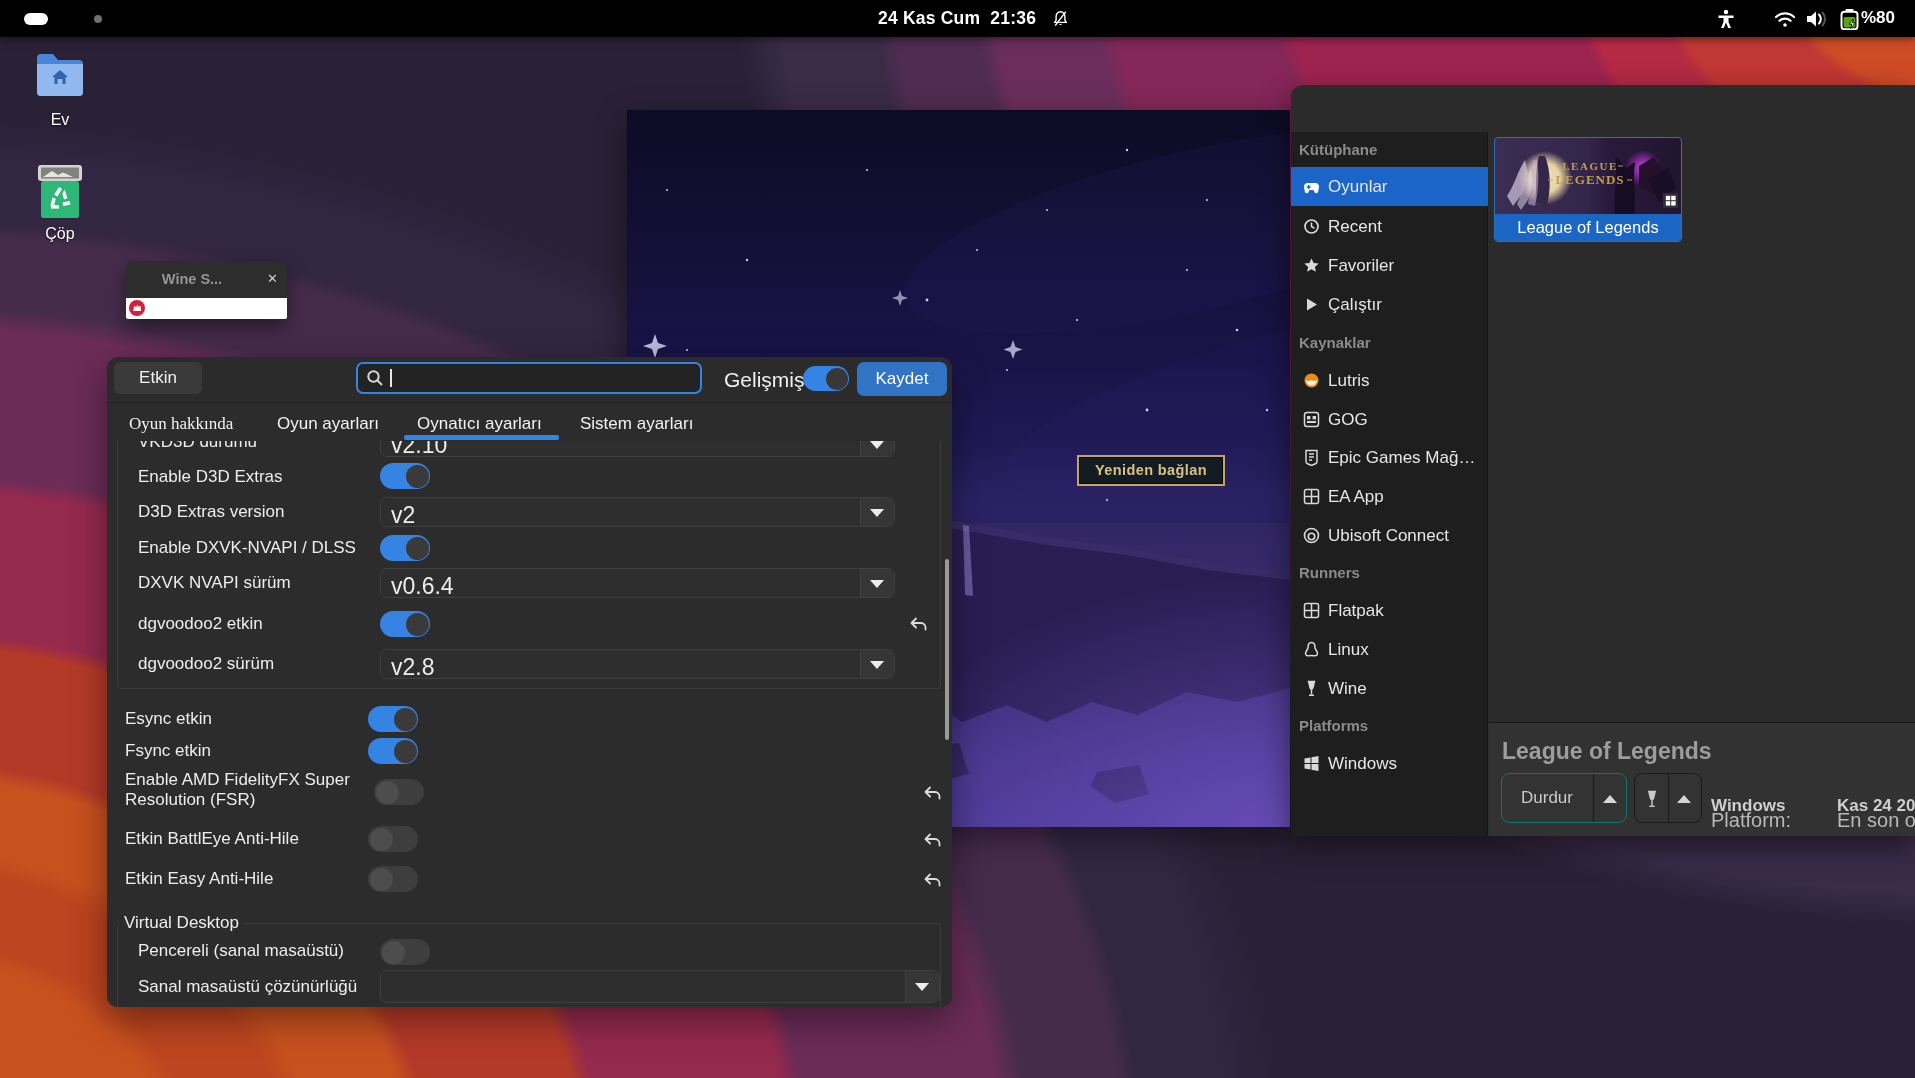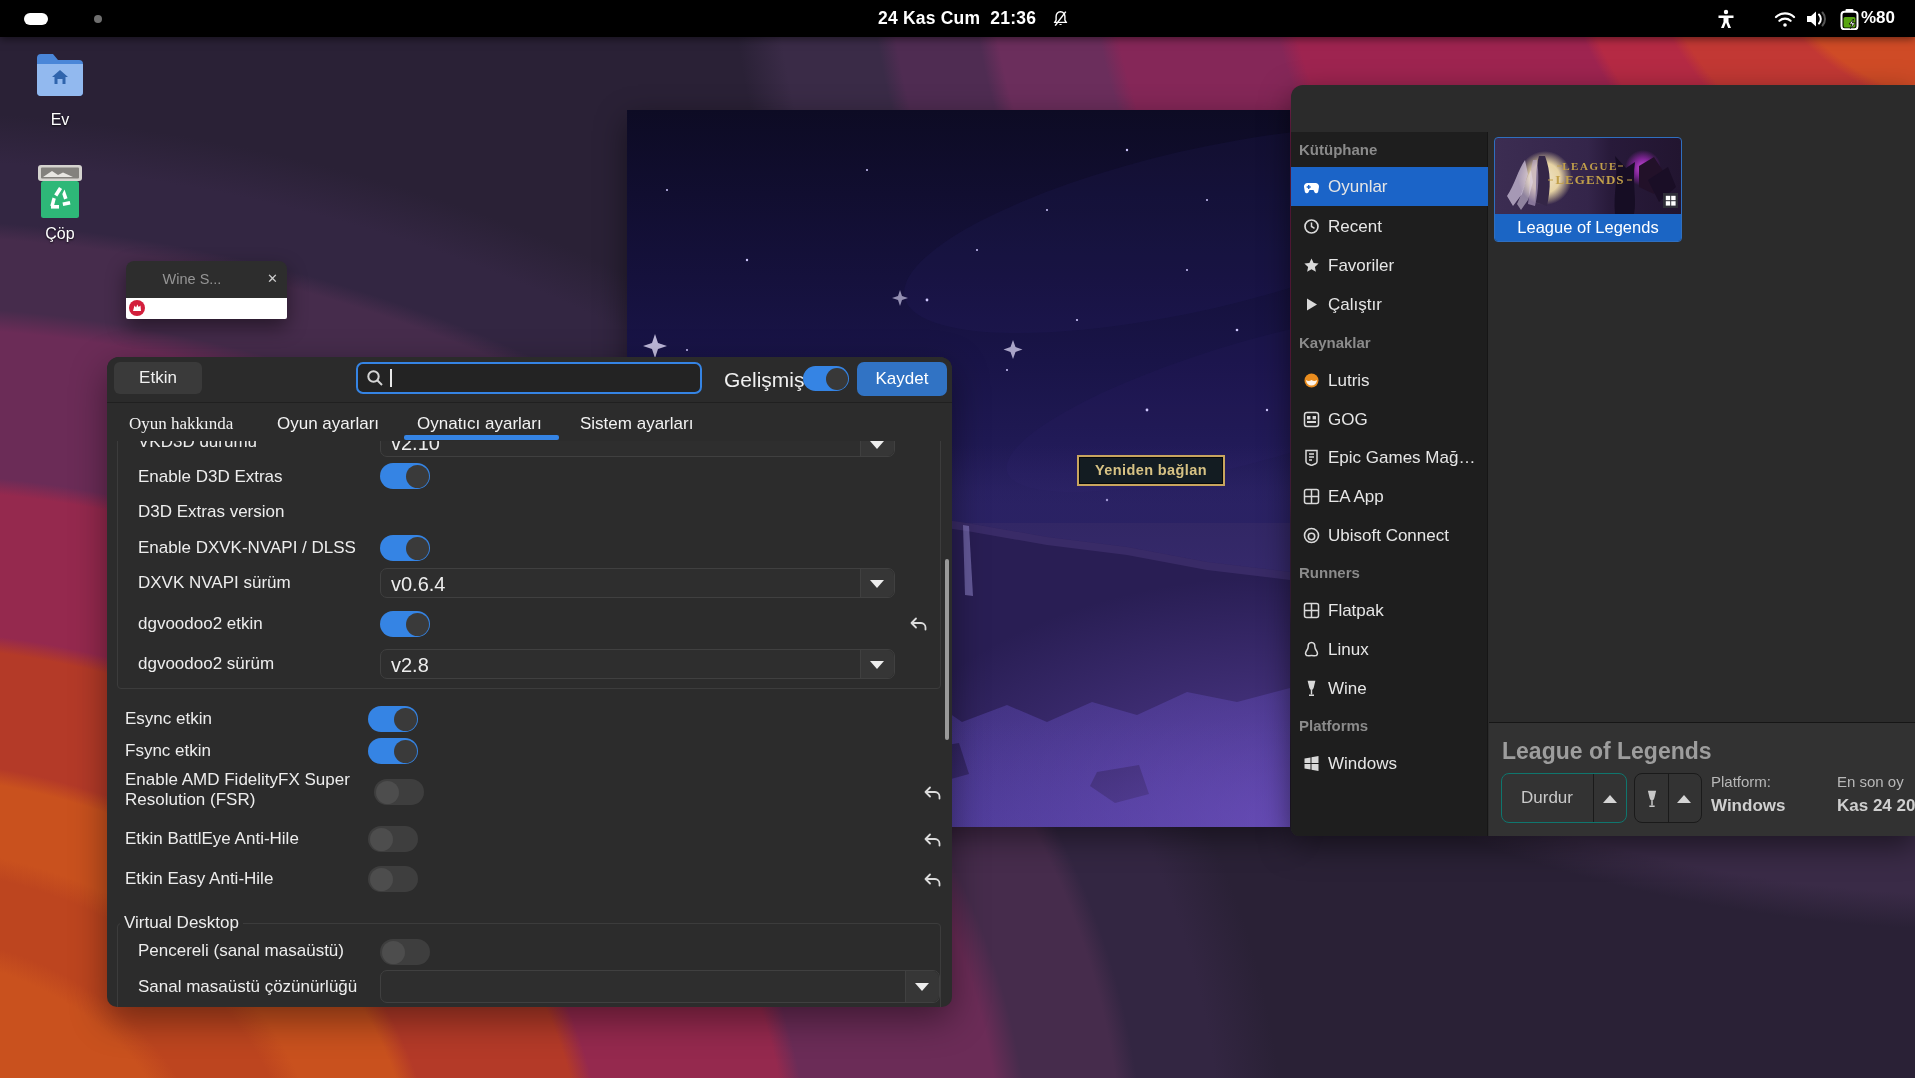--- a/index.html
+++ b/index.html
@@ -25,21 +25,21 @@
   #clock { position:absolute; left:878px; top:8px; color:#fff; font-size:17.5px; font-weight:bold; letter-spacing:0.2px; }
 
   
   .dicon { position:absolute; text-align:center; color:#fff; z-index:5; }
   .dicon .lbl { font-size:16px; margin-top:5px; text-shadow:0 1px 2px rgba(0,0,0,.8); }
 
   
   #winewin { position:absolute; left:126px; top:261px; width:161px; height:58px; border-radius:8px 8px 2px 2px;
      box-shadow:0 8px 20px rgba(0,0,0,.45); z-index:6; overflow:hidden; }
   #winewin .tb { height:37px; background:#2d2d2d; position:relative; }
-  #winewin .tb .t { position:absolute; left:4px; top:10px; width:124px; text-align:center; color:#959595; font-weight:normal; font-size:14.5px; }
+  #winewin .tb .t { position:absolute; left:4px; top:10px; width:124px; text-align:center; color:#959595; font-weight:bold; font-size:14.5px; }
   #winewin .tb .x { position:absolute; right:9px; top:10px; color:#cfcfcf; font-size:13px; }
   #winewin .bd { height:21px; background:#fff; position:relative; }
 
   
   #gamewin { position:absolute; left:627px; top:110px; width:663px; height:717px; background:#12102c; z-index:4; box-shadow:0 10px 30px rgba(0,0,0,.45); }
   #reconnect { position:absolute; left:1077px; top:455px; width:148px; height:31px; z-index:5;
      background:#131c22; border:2px solid #c8a55e; box-shadow:inset 0 0 0 1px #06080a;
      color:#d7c284; font-size:14.5px; font-weight:bold; text-align:center; line-height:27px; letter-spacing:0.4px; }
 
   
@@ -58,21 +58,21 @@
   .sw .knob { position:absolute; border-radius:50%; }
   #sw-gel { position:absolute; left:696px; top:9px; width:46px; height:25px; background:#3584e4; }
   #sw-gel .knob { left:23px; top:1.5px; width:22px; height:22px; background:#383838; }
   .btn-kaydet { position:absolute; left:750px; top:5px; width:90px; height:34px; background:#3173c4; border-radius:7px;
      color:#fff; font-size:17px; text-align:center; line-height:34px; }
   #dlg .tab { position:absolute; top:10px; font-size:17px; color:#f2f2f2; }
   #dlg .underline { position:absolute; left:297px; top:31px; width:155px; height:5px; background:#3584e4; border-radius:2px;}
   .frame { position:absolute; border:1px solid #3c3c3c; border-radius:4px; }
   .rowlbl { position:absolute; font-size:17px; color:#ededed; }
   .combo { position:absolute; background:#2e2e2e; border:1px solid #404040; border-radius:7px; }
-  .combo .val { position:absolute; left:10px; top:4px; font-size:20px; color:#ededed; }
+  .combo .val { position:absolute; left:10px; top:4px; font-size:23px; color:#ededed; }
   .combo .cbtn { position:absolute; right:0; top:0; width:34px; height:100%; background:#363636; border-left:1px solid #404040; border-radius:0 7px 7px 0; }
   .tri { position:absolute; width:0; height:0; border-left:7px solid transparent; border-right:7px solid transparent; border-top:8px solid #ededed; }
   .swon  { position:absolute; width:50px; height:26px; background:#3584e4; border-radius:13px; }
   .swon  .knob { position:absolute; left:26px; top:1.5px; width:23px; height:23px; border-radius:50%; background:#3a3a3a; }
   .swoff { position:absolute; width:50px; height:26px; background:#3e3e3e; border-radius:13px; }
   .swoff .knob { position:absolute; left:1.5px; top:1.5px; width:23px; height:23px; border-radius:50%; background:#4d4d4d; }
   .undo { position:absolute; width:20px; height:20px; }
   #dlg .sbar { position:absolute; left:838px; top:202px; width:4px; height:181px; background:#9a9a9a; border-radius:2px; }
 
   
@@ -87,21 +87,21 @@
   .sitem .ic { position:absolute; left:12px; top:11px; width:17px; height:17px; }
   .sitem .tx { position:absolute; left:37px; white-space:nowrap; overflow:hidden; width:155px;}
   .shead { position:absolute; left:8px; color:#8b8b8b; font-size:15px; font-weight:bold; height:30px; line-height:30px;}
   .sel { background:#1b64c8; }
   #lutris .main { position:absolute; left:198px; top:47px; width:426px; height:590px; background:#2b2b2b; }
   #lutris .panel { position:absolute; left:198px; top:637px; width:426px; height:114px; background:#323232; border-top:1px solid #161616; }
 
   #tile { position:absolute; left:1495px; top:138px; width:186px; height:103px; z-index:9; border-radius:3px; overflow:hidden; outline:1px solid #2f6fc0;}
   #tile .cap { position:absolute; left:0; top:76px; width:186px; height:27px; background:#1b65c4; color:#fff; font-size:16.5px; text-align:center; line-height:26px; }
 
-  .ptxt { color:#b8b8b8; font-size:15px; white-space:nowrap; }
+  .ptxt { color:#b8b8b8; font-size:20px; white-space:nowrap;margin-top:36px; }
   .pbold { color:#cfcfcf; font-size:17px; font-weight:bold; white-space:nowrap; }
 </style></head>
 <body>
 
 <div id="topbar">
   <div id="ws-pill"></div>
     <div id="ws-dot"></div>
   <div id="clock">24 Kas Cum&nbsp;&nbsp;21:36</div>
   <svg class="abs" style="left:1052px;top:10px" width="17" height="18" viewBox="0 0 17 18">
     <path d="M8.5 1.8 C5.6 1.8 4.1 4 4.1 6.4 L4.1 10 L2.8 12.4 L14.2 12.4 L12.9 10 L12.9 6.4 C12.9 4 11.4 1.8 8.5 1.8 Z" fill="none" stroke="#fff" stroke-width="1.4"></path>
@@ -423,20 +423,25 @@
   <div class="combo" style="left:273px;top:70px;width:515px;height:30px;">
     <div class="val">v2.10</div>
       <div class="cbtn"></div>
       <div class="tri" style="right:10px;top:13px;"></div>
   </div>
   <div class="rowlbl" style="left:31px;top:110px;">Enable D3D Extras</div>
   <div class="swon" style="left:273px;top:106px;">
       <div class="knob"></div>
     </div>
   <div class="rowlbl" style="left:31px;top:145px;">D3D Extras version</div>
+  <div class="combo" style="left:273px;top:140px;width:515px;height:30px;">
+    <div class="val">v2</div>
+      <div class="cbtn"></div>
+      <div class="tri" style="right:10px;top:11px;"></div>
+  </div>
   <div class="rowlbl" style="left:31px;top:181px;">Enable DXVK-NVAPI / DLSS</div>
   <div class="swon" style="left:273px;top:178px;">
       <div class="knob"></div>
     </div>
   <div class="rowlbl" style="left:31px;top:216px;">DXVK NVAPI sürüm</div>
   <div class="combo" style="left:273px;top:211px;width:515px;height:30px;">
     <div class="val">v0.6.4</div>
       <div class="cbtn"></div>
       <div class="tri" style="right:10px;top:11px;"></div>
   </div>

